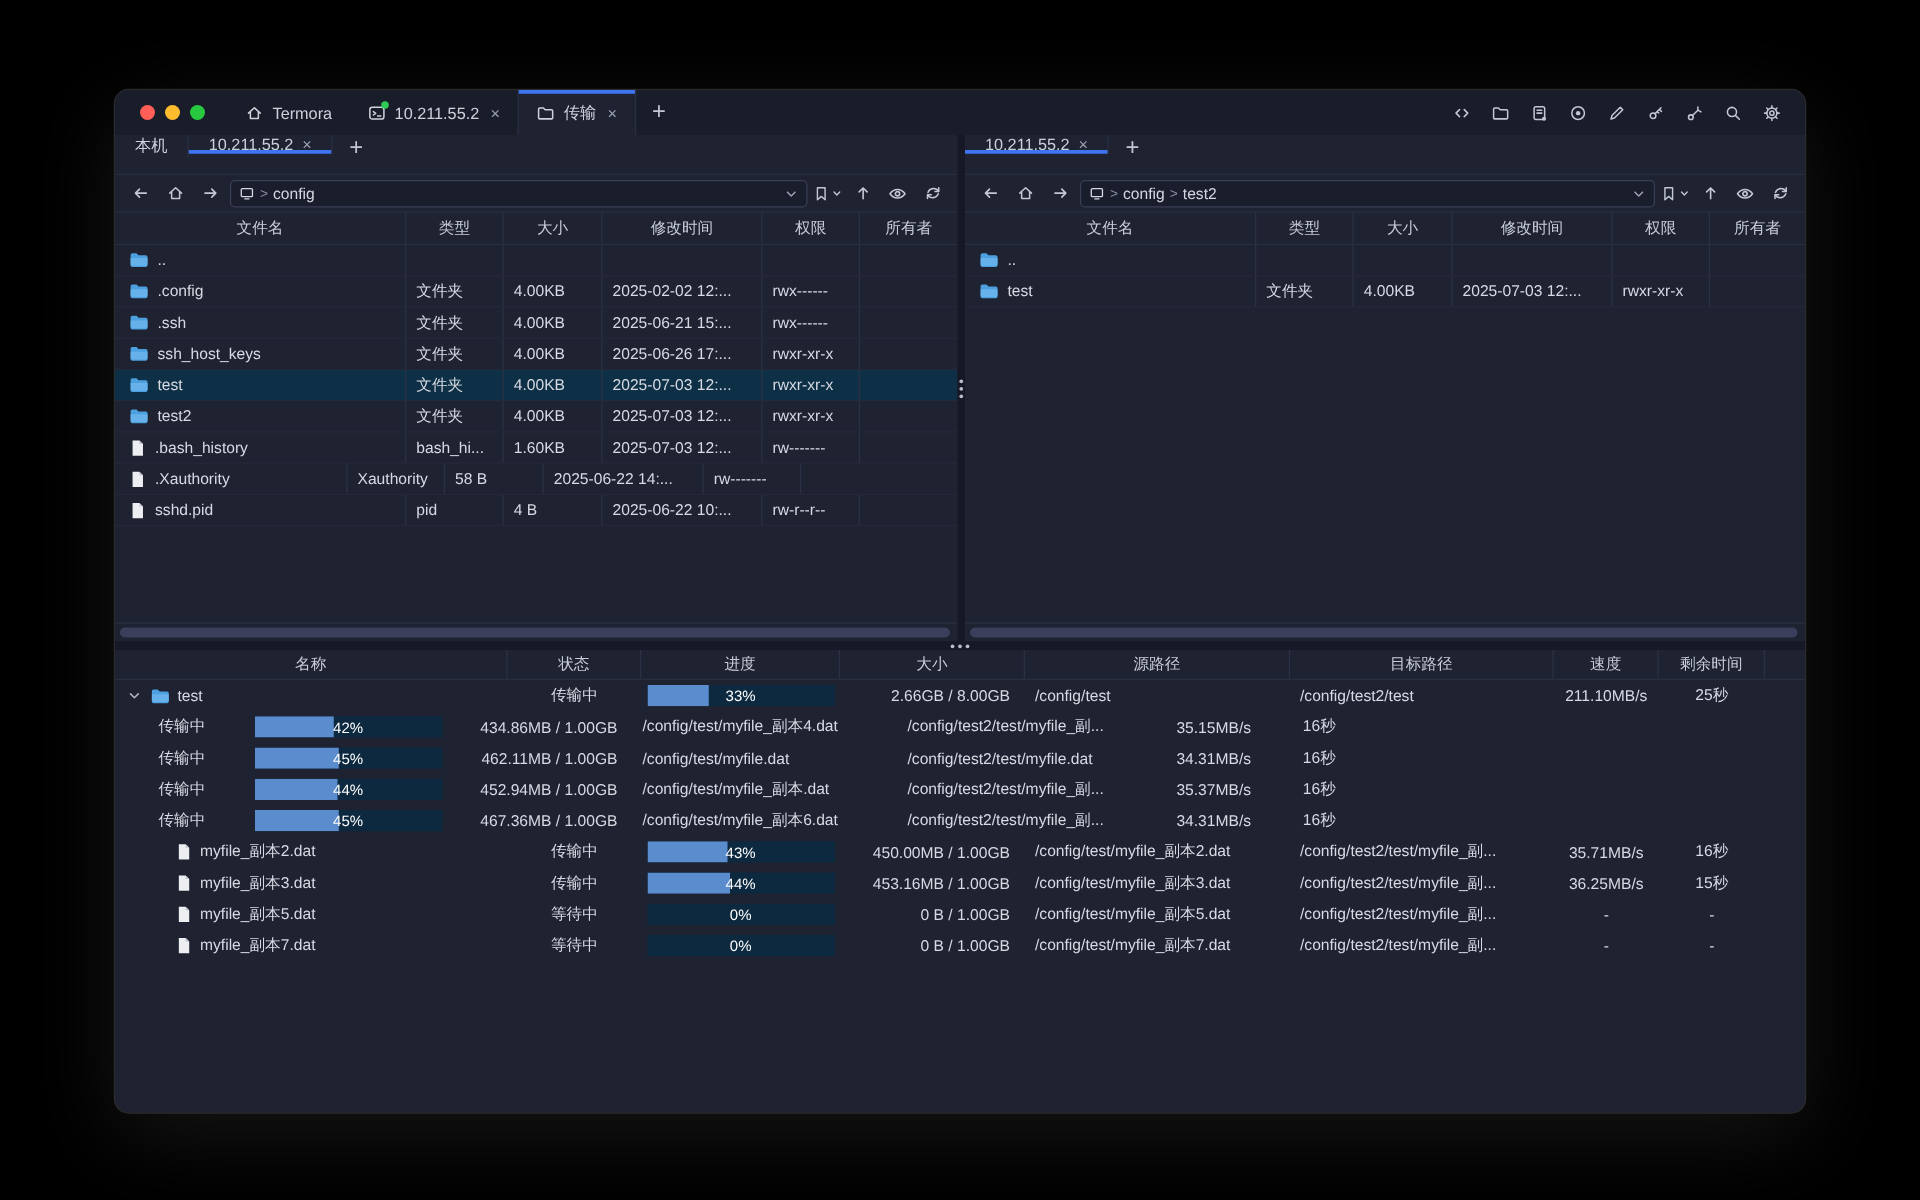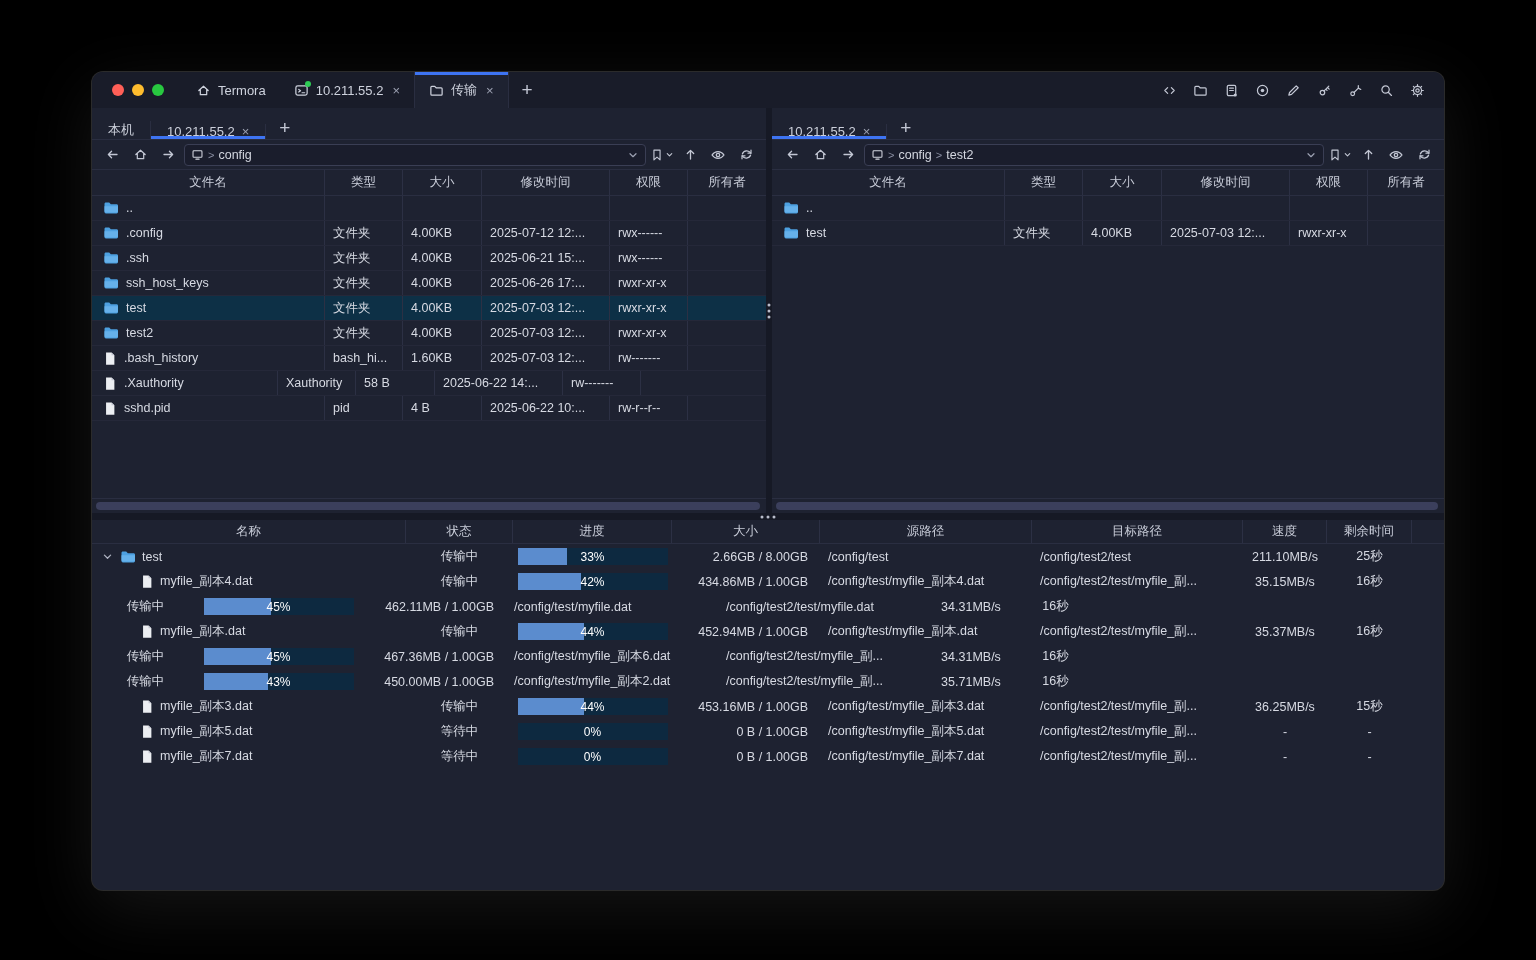--- a/index.html
+++ b/index.html
@@ -41,21 +41,21 @@
   .toolbar{margin-left:auto;display:flex;align-items:center;gap:5px;padding-right:14px;}
   .tbtn{width:26px;height:26px;display:flex;align-items:center;justify-content:center;color:#c3c7d4;border-radius:5px;}
   
   .panes{height:405px;display:flex;flex:0 0 auto;}
   .fpane{display:flex;flex-direction:column;min-width:0;}
   .fpane.left{width:674px;}
   .fpane.right{flex:1;}
   .vsplit{width:6px;background:#161925;position:relative;cursor:col-resize;}
   .grip-v{position:absolute;left:50%;top:50%;transform:translate(-50%,-50%);display:flex;flex-direction:column;gap:3px;}
   .grip-v i,.grip-h i{width:3px;height:3px;border-radius:50%;background:#b9bdcb;display:block;}
-  .ptabs{height:32px;display:flex;align-items:flex-end;border-bottom:1px solid var(--line);flex:0 0 auto;}
+  .ptabs{height:32px;display:flex;align-items:flex-start;border-bottom:1px solid var(--line);flex:0 0 auto;}
   .ptab{display:flex;align-items:center;gap:7px;padding:0 16px;font-size:13px;color:#ccd0db;position:relative;border-right:1px solid var(--line);}
   .ptab.active::after{content:"";position:absolute;left:0;bottom:0;right:0;height:3px;background:var(--accent);}
   .ptab .x{color:#9ca1b2;font-size:13px;}
   
   .nav{height:30px;display:flex;align-items:center;gap:4px;padding:0 8px;border-bottom:1px solid var(--line);flex:0 0 auto;}
   .nbtn{width:24px;height:22px;display:flex;align-items:center;justify-content:center;color:#c3c7d4;border-radius:4px;flex:0 0 auto;}
   .pathfield{flex:1;height:22px;background:var(--field);border:1px solid var(--fieldborder);border-radius:4px;
              display:flex;align-items:center;padding:0 6px;font-size:12.5px;color:#d4d7e0;min-width:0;}
   .pathfield .seg{display:flex;align-items:center;gap:4px;}
   .pathfield .gt{color:#8a8fa3;margin:0 4px;font-size:11px;}
@@ -290,21 +290,21 @@
               <span>
                 <svg width="16" height="16" viewBox="0 0 16 16">
                   <path fill="#4da0e0" d="M1.5 4c0-.8.6-1.4 1.4-1.4h3.3l1.6 1.6h5.8c.8 0 1.4.6 1.4 1.4v6.5c0 .8-.6 1.4-1.4 1.4H2.9c-.8 0-1.4-.6-1.4-1.4z"></path>
                   <path fill="#66b1ea" d="M1.5 6.3h13.5v4.8c0 .8-.6 1.4-1.4 1.4H2.9c-.8 0-1.4-.6-1.4-1.4z"></path>
                 </svg>
               </span>
               <span>.config</span>
             </div>
       <div class="fc" style="width:78px">文件夹</div>
       <div class="fc" style="width:79px">4.00KB</div>
-      <div class="fc" style="width:128px">2025-07-12 12:...</div>
+      <div class="fc" style="width:128px">2025-02-02 12:...</div>
       <div class="fc" style="width:78px">rwx------</div>
       <div class="fc" style="flex:1"></div>
     </div>
           <div class="frow">
       <div class="fc name" style="width:233px">
               <span>
                 <svg width="16" height="16" viewBox="0 0 16 16">
                   <path fill="#4da0e0" d="M1.5 4c0-.8.6-1.4 1.4-1.4h3.3l1.6 1.6h5.8c.8 0 1.4.6 1.4 1.4v6.5c0 .8-.6 1.4-1.4 1.4H2.9c-.8 0-1.4-.6-1.4-1.4z"></path>
                   <path fill="#66b1ea" d="M1.5 6.3h13.5v4.8c0 .8-.6 1.4-1.4 1.4H2.9c-.8 0-1.4-.6-1.4-1.4z"></path>
                 </svg>
@@ -585,161 +585,152 @@
               <span class="plabel">33%</span>
             </div>
           </div>
     <div class="tc right" style="width:148px">2.66GB / 8.00GB</div>
     <div class="tc left" style="width:212px">/config/test</div>
     <div class="tc left" style="width:211px">/config/test2/test</div>
     <div class="tc center" style="width:84px">211.10MB/s</div>
     <div class="tc center" style="width:85px">25秒</div>
   </div>
         <div class="trow">
+    <div class="tc center" style="width:107px">传输中</div>
+    <div class="tc center" style="width:159px">
+            <div class="pbar">
+              <div class="pfill" style="width:42%"></div>
+              <span class="plabel">42%</span>
+            </div>
+          </div>
+    <div class="tc right" style="width:148px">434.86MB / 1.00GB</div>
+    <div class="tc left" style="width:212px">/config/test/myfile_副本4.dat</div>
+    <div class="tc left" style="width:211px">/config/test2/test/myfile_副...</div>
+    <div class="tc center" style="width:84px">35.15MB/s</div>
+    <div class="tc center" style="width:85px">16秒</div>
+  </div>
+        <div class="trow">
+    <div class="tc center" style="width:107px">传输中</div>
+    <div class="tc center" style="width:159px">
+            <div class="pbar">
+              <div class="pfill" style="width:45%"></div>
+              <span class="plabel">45%</span>
+            </div>
+          </div>
+    <div class="tc right" style="width:148px">462.11MB / 1.00GB</div>
+    <div class="tc left" style="width:212px">/config/test/myfile.dat</div>
+    <div class="tc left" style="width:211px">/config/test2/test/myfile.dat</div>
+    <div class="tc center" style="width:84px">34.31MB/s</div>
+    <div class="tc center" style="width:85px">16秒</div>
+  </div>
+        <div class="trow">
+    <div class="tc center" style="width:107px">传输中</div>
+    <div class="tc center" style="width:159px">
+            <div class="pbar">
+              <div class="pfill" style="width:44%"></div>
+              <span class="plabel">44%</span>
+            </div>
+          </div>
+    <div class="tc right" style="width:148px">452.94MB / 1.00GB</div>
+    <div class="tc left" style="width:212px">/config/test/myfile_副本.dat</div>
+    <div class="tc left" style="width:211px">/config/test2/test/myfile_副...</div>
+    <div class="tc center" style="width:84px">35.37MB/s</div>
+    <div class="tc center" style="width:85px">16秒</div>
+  </div>
+        <div class="trow">
+    <div class="tc center" style="width:107px">传输中</div>
+    <div class="tc center" style="width:159px">
+            <div class="pbar">
+              <div class="pfill" style="width:45%"></div>
+              <span class="plabel">45%</span>
+            </div>
+          </div>
+    <div class="tc right" style="width:148px">467.36MB / 1.00GB</div>
+    <div class="tc left" style="width:212px">/config/test/myfile_副本6.dat</div>
+    <div class="tc left" style="width:211px">/config/test2/test/myfile_副...</div>
+    <div class="tc center" style="width:84px">34.31MB/s</div>
+    <div class="tc center" style="width:85px">16秒</div>
+  </div>
+        <div class="trow">
     <div class="tc name child" style="width:314px">
             <span>
               <svg width="14" height="15" viewBox="0 0 16 17">
                 <path fill="#eceef2" d="M3.5 1.5h6.2l3.3 3.3v10.7H3.5z"></path>
                 <path fill="#c3c7d2" d="M9.7 1.5l3.3 3.3H9.7z"></path>
               </svg>
             </span>
-            <span>myfile_副本4.dat</span>
+            <span>myfile_副本2.dat</span>
           </div>
     <div class="tc center" style="width:107px">传输中</div>
     <div class="tc center" style="width:159px">
             <div class="pbar">
-              <div class="pfill" style="width:42%"></div>
-              <span class="plabel">42%</span>
-            </div>
-          </div>
-    <div class="tc right" style="width:148px">434.86MB / 1.00GB</div>
-    <div class="tc left" style="width:212px">/config/test/myfile_副本4.dat</div>
+              <div class="pfill" style="width:43%"></div>
+              <span class="plabel">43%</span>
+            </div>
+          </div>
+    <div class="tc right" style="width:148px">450.00MB / 1.00GB</div>
+    <div class="tc left" style="width:212px">/config/test/myfile_副本2.dat</div>
     <div class="tc left" style="width:211px">/config/test2/test/myfile_副...</div>
-    <div class="tc center" style="width:84px">35.15MB/s</div>
-    <div class="tc center" style="width:85px">16秒</div>
-  </div>
-        <div class="trow">
-    <div class="tc center" style="width:107px">传输中</div>
-    <div class="tc center" style="width:159px">
-            <div class="pbar">
-              <div class="pfill" style="width:45%"></div>
-              <span class="plabel">45%</span>
-            </div>
-          </div>
-    <div class="tc right" style="width:148px">462.11MB / 1.00GB</div>
-    <div class="tc left" style="width:212px">/config/test/myfile.dat</div>
-    <div class="tc left" style="width:211px">/config/test2/test/myfile.dat</div>
-    <div class="tc center" style="width:84px">34.31MB/s</div>
+    <div class="tc center" style="width:84px">35.71MB/s</div>
     <div class="tc center" style="width:85px">16秒</div>
   </div>
         <div class="trow">
     <div class="tc name child" style="width:314px">
             <span>
               <svg width="14" height="15" viewBox="0 0 16 17">
                 <path fill="#eceef2" d="M3.5 1.5h6.2l3.3 3.3v10.7H3.5z"></path>
                 <path fill="#c3c7d2" d="M9.7 1.5l3.3 3.3H9.7z"></path>
               </svg>
             </span>
-            <span>myfile_副本.dat</span>
+            <span>myfile_副本3.dat</span>
           </div>
     <div class="tc center" style="width:107px">传输中</div>
     <div class="tc center" style="width:159px">
             <div class="pbar">
               <div class="pfill" style="width:44%"></div>
               <span class="plabel">44%</span>
             </div>
           </div>
-    <div class="tc right" style="width:148px">452.94MB / 1.00GB</div>
-    <div class="tc left" style="width:212px">/config/test/myfile_副本.dat</div>
+    <div class="tc right" style="width:148px">453.16MB / 1.00GB</div>
+    <div class="tc left" style="width:212px">/config/test/myfile_副本3.dat</div>
     <div class="tc left" style="width:211px">/config/test2/test/myfile_副...</div>
-    <div class="tc center" style="width:84px">35.37MB/s</div>
-    <div class="tc center" style="width:85px">16秒</div>
-  </div>
-        <div class="trow">
-    <div class="tc center" style="width:107px">传输中</div>
-    <div class="tc center" style="width:159px">
-            <div class="pbar">
-              <div class="pfill" style="width:45%"></div>
-              <span class="plabel">45%</span>
-            </div>
-          </div>
-    <div class="tc right" style="width:148px">467.36MB / 1.00GB</div>
-    <div class="tc left" style="width:212px">/config/test/myfile_副本6.dat</div>
-    <div class="tc left" style="width:211px">/config/test2/test/myfile_副...</div>
-    <div class="tc center" style="width:84px">34.31MB/s</div>
-    <div class="tc center" style="width:85px">16秒</div>
-  </div>
-        <div class="trow">
-    <div class="tc center" style="width:107px">传输中</div>
-    <div class="tc center" style="width:159px">
-            <div class="pbar">
-              <div class="pfill" style="width:43%"></div>
-              <span class="plabel">43%</span>
-            </div>
-          </div>
-    <div class="tc right" style="width:148px">450.00MB / 1.00GB</div>
-    <div class="tc left" style="width:212px">/config/test/myfile_副本2.dat</div>
-    <div class="tc left" style="width:211px">/config/test2/test/myfile_副...</div>
-    <div class="tc center" style="width:84px">35.71MB/s</div>
-    <div class="tc center" style="width:85px">16秒</div>
+    <div class="tc center" style="width:84px">36.25MB/s</div>
+    <div class="tc center" style="width:85px">15秒</div>
   </div>
         <div class="trow">
     <div class="tc name child" style="width:314px">
             <span>
               <svg width="14" height="15" viewBox="0 0 16 17">
                 <path fill="#eceef2" d="M3.5 1.5h6.2l3.3 3.3v10.7H3.5z"></path>
                 <path fill="#c3c7d2" d="M9.7 1.5l3.3 3.3H9.7z"></path>
               </svg>
             </span>
-            <span>myfile_副本3.dat</span>
-          </div>
-    <div class="tc center" style="width:107px">传输中</div>
-    <div class="tc center" style="width:159px">
-            <div class="pbar">
-              <div class="pfill" style="width:44%"></div>
-              <span class="plabel">44%</span>
-            </div>
-          </div>
-    <div class="tc right" style="width:148px">453.16MB / 1.00GB</div>
-    <div class="tc left" style="width:212px">/config/test/myfile_副本3.dat</div>
+            <span>myfile_副本5.dat</span>
+          </div>
+    <div class="tc center" style="width:107px">等待中</div>
+    <div class="tc center" style="width:159px">
+            <div class="pbar">
+              <div class="pfill" style="width:0%"></div>
+              <span class="plabel">0%</span>
+            </div>
+          </div>
+    <div class="tc right" style="width:148px">0 B / 1.00GB</div>
+    <div class="tc left" style="width:212px">/config/test/myfile_副本5.dat</div>
     <div class="tc left" style="width:211px">/config/test2/test/myfile_副...</div>
-    <div class="tc center" style="width:84px">36.25MB/s</div>
-    <div class="tc center" style="width:85px">15秒</div>
+    <div class="tc center" style="width:84px">-</div>
+    <div class="tc center" style="width:85px">-</div>
   </div>
         <div class="trow">
     <div class="tc name child" style="width:314px">
             <span>
               <svg width="14" height="15" viewBox="0 0 16 17">
                 <path fill="#eceef2" d="M3.5 1.5h6.2l3.3 3.3v10.7H3.5z"></path>
                 <path fill="#c3c7d2" d="M9.7 1.5l3.3 3.3H9.7z"></path>
               </svg>
             </span>
-            <span>myfile_副本5.dat</span>
-          </div>
-    <div class="tc center" style="width:107px">等待中</div>
-    <div class="tc center" style="width:159px">
-            <div class="pbar">
-              <div class="pfill" style="width:0%"></div>
-              <span class="plabel">0%</span>
-            </div>
-          </div>
-    <div class="tc right" style="width:148px">0 B / 1.00GB</div>
-    <div class="tc left" style="width:212px">/config/test/myfile_副本5.dat</div>
-    <div class="tc left" style="width:211px">/config/test2/test/myfile_副...</div>
-    <div class="tc center" style="width:84px">-</div>
-    <div class="tc center" style="width:85px">-</div>
-  </div>
-        <div class="trow">
-    <div class="tc name child" style="width:314px">
-            <span>
-              <svg width="14" height="15" viewBox="0 0 16 17">
-                <path fill="#eceef2" d="M3.5 1.5h6.2l3.3 3.3v10.7H3.5z"></path>
-                <path fill="#c3c7d2" d="M9.7 1.5l3.3 3.3H9.7z"></path>
-              </svg>
-            </span>
             <span>myfile_副本7.dat</span>
           </div>
     <div class="tc center" style="width:107px">等待中</div>
     <div class="tc center" style="width:159px">
             <div class="pbar">
               <div class="pfill" style="width:0%"></div>
               <span class="plabel">0%</span>
             </div>
           </div>
     <div class="tc right" style="width:148px">0 B / 1.00GB</div>

